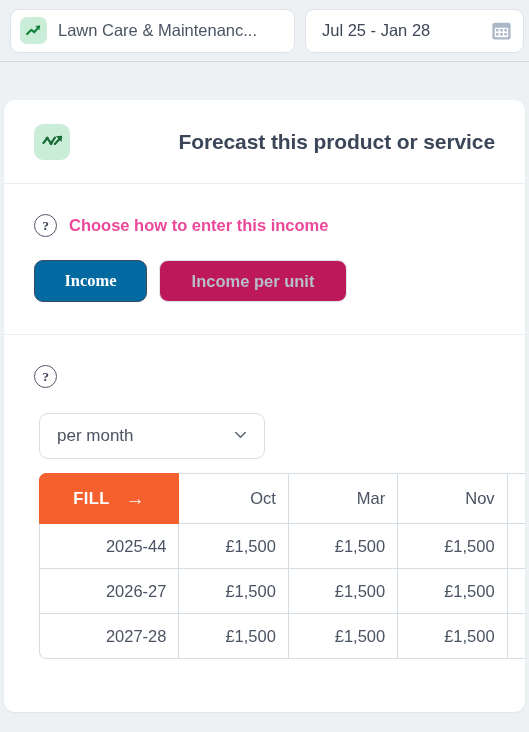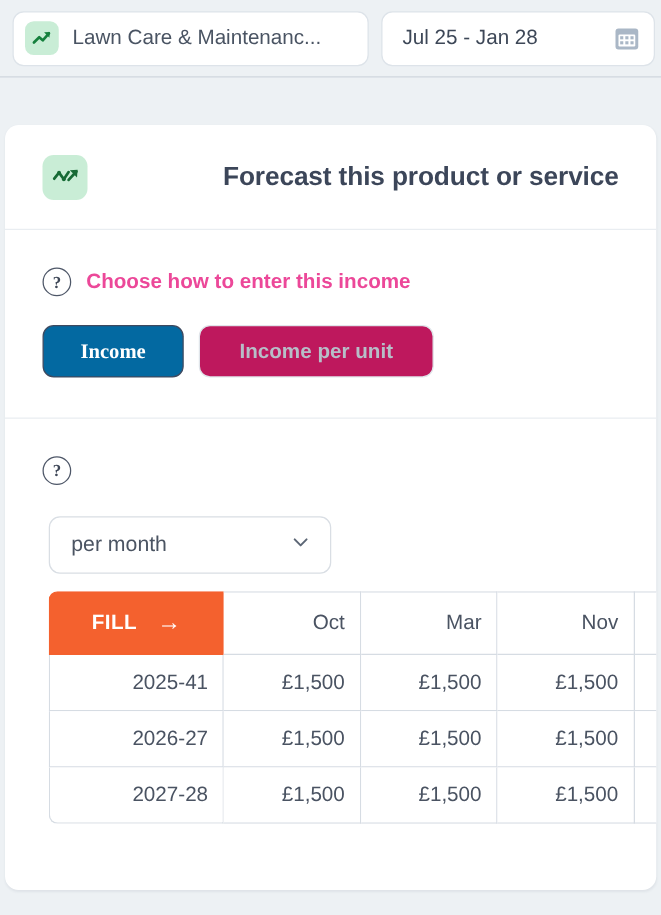--- a/index.html
+++ b/index.html
@@ -356,21 +356,21 @@
               </span>
             </th>
             <th>Oct</th>
             <th>Mar</th>
             <th>Nov</th>
             <th>May</th>
           </tr>
         </thead>
         <tbody>
           <tr>
-            <td>2025-41</td>
+            <td>2025-44</td>
             <td>£1,500</td>
             <td>£1,500</td>
             <td>£1,500</td>
             <td>£1,500</td>
           </tr>
           <tr>
             <td>2026-27</td>
             <td>£1,500</td>
             <td>£1,500</td>
             <td>£1,500</td>

